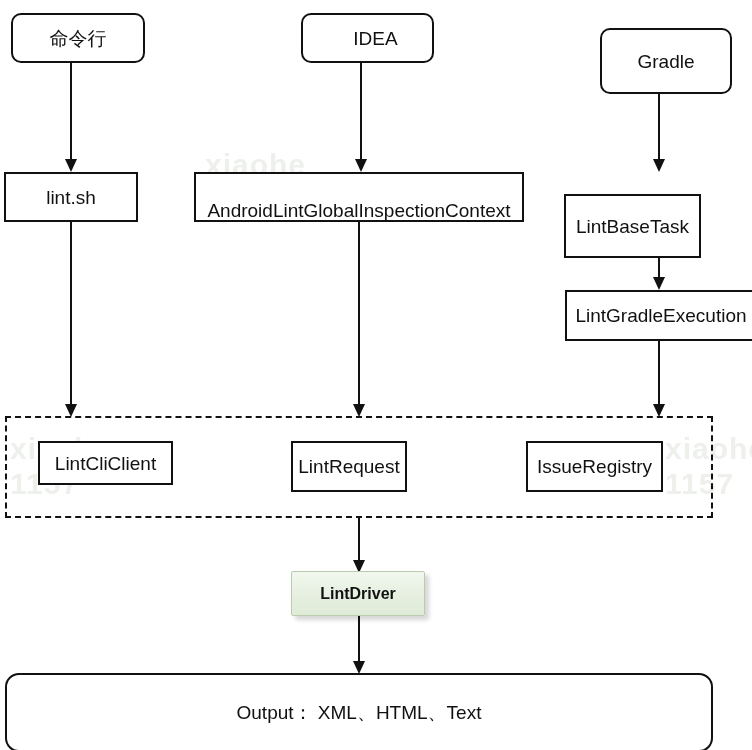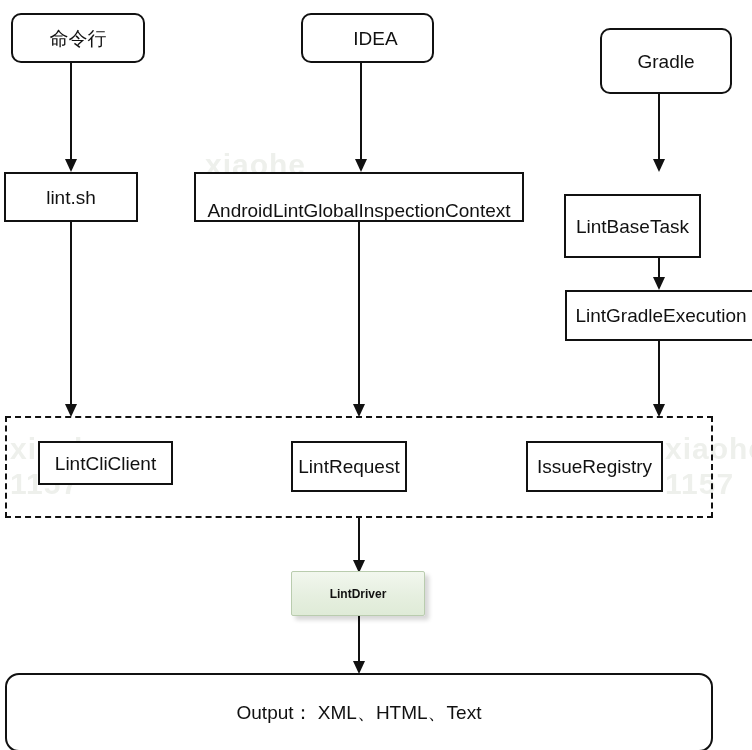--- a/index.html
+++ b/index.html
@@ -61,21 +61,21 @@
     border: 2px dashed #111111;
     background: transparent;
     z-index: 2;
   }
 
   
   .node.driver {
     background: linear-gradient(180deg, #f2f7ee 0%, #e6efe0 55%, #dfebd7 100%);
     border: 1px solid #b9ccae;
     font-weight: bold;
-    font-size: 12px;
+    font-size: 16px;
     box-shadow: 4px 4px 4px rgba(0,0,0,0.16);
     border-radius: 2px;
   }
 
   
   .edge {
     position: absolute;
     z-index: 3;
   }
   .edge .line {

